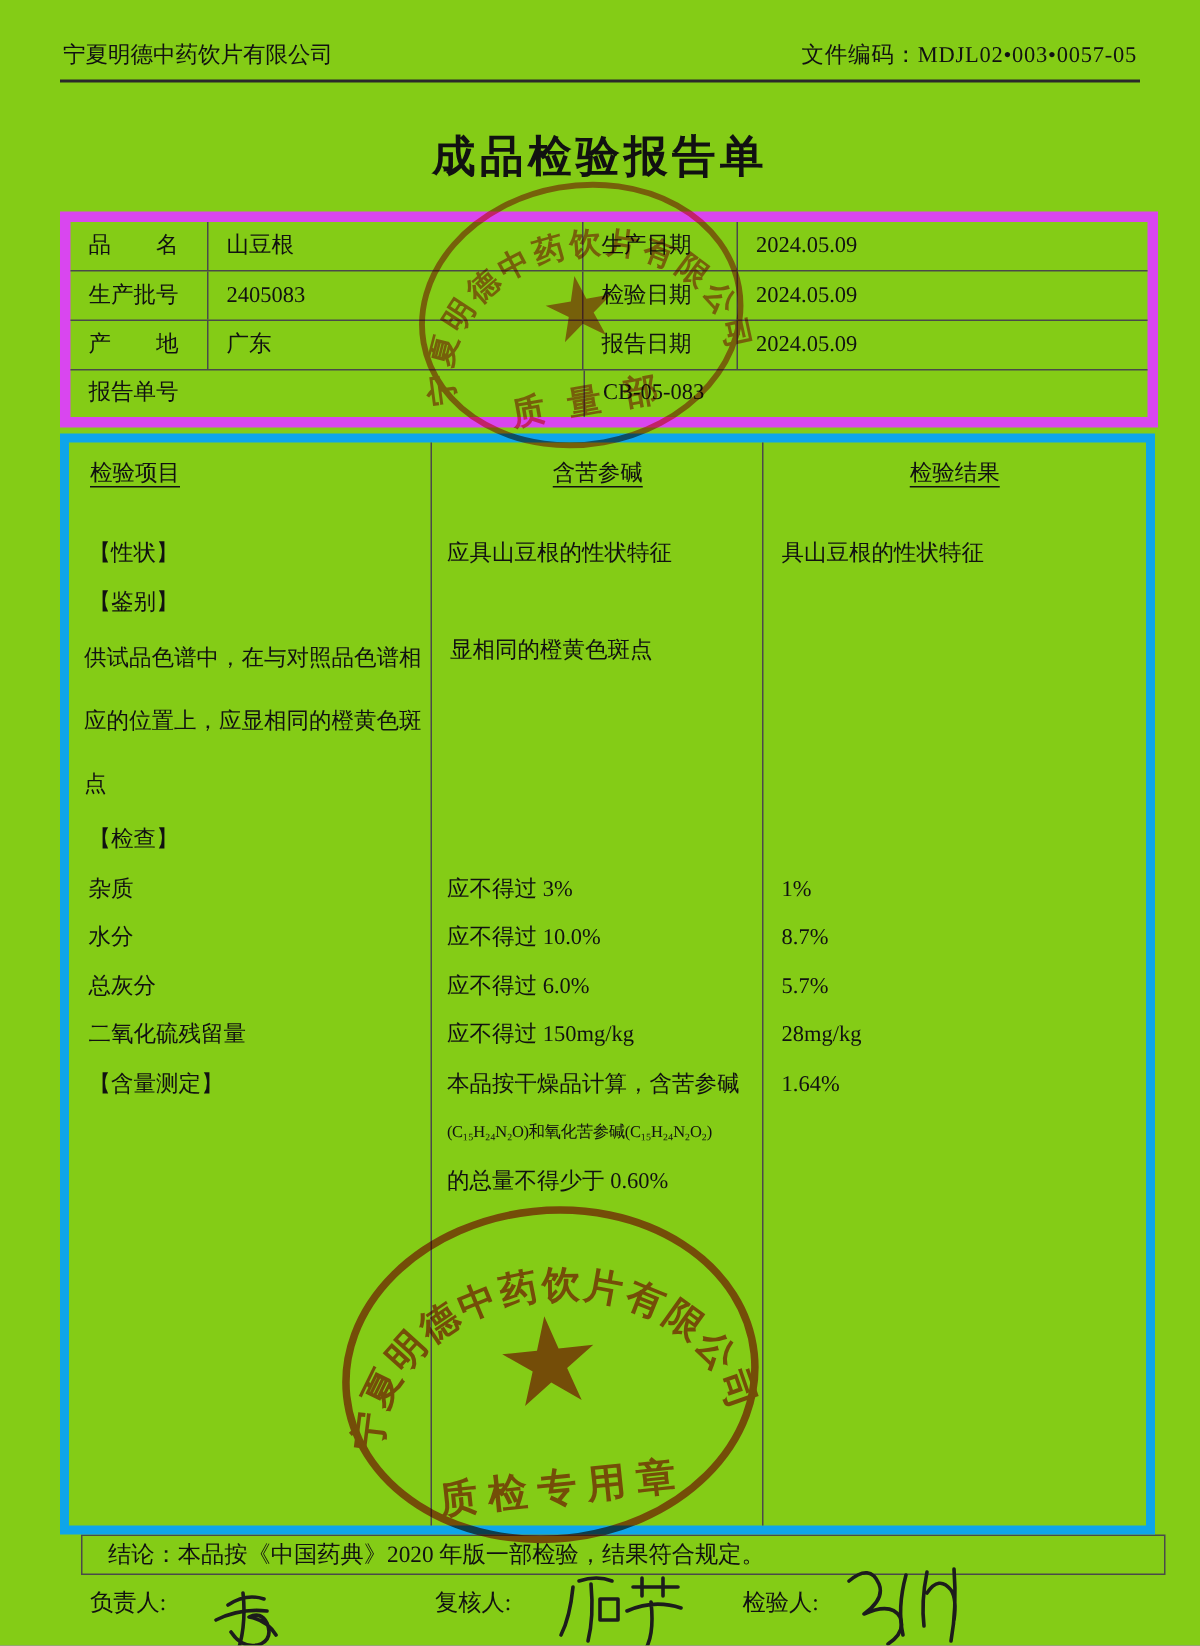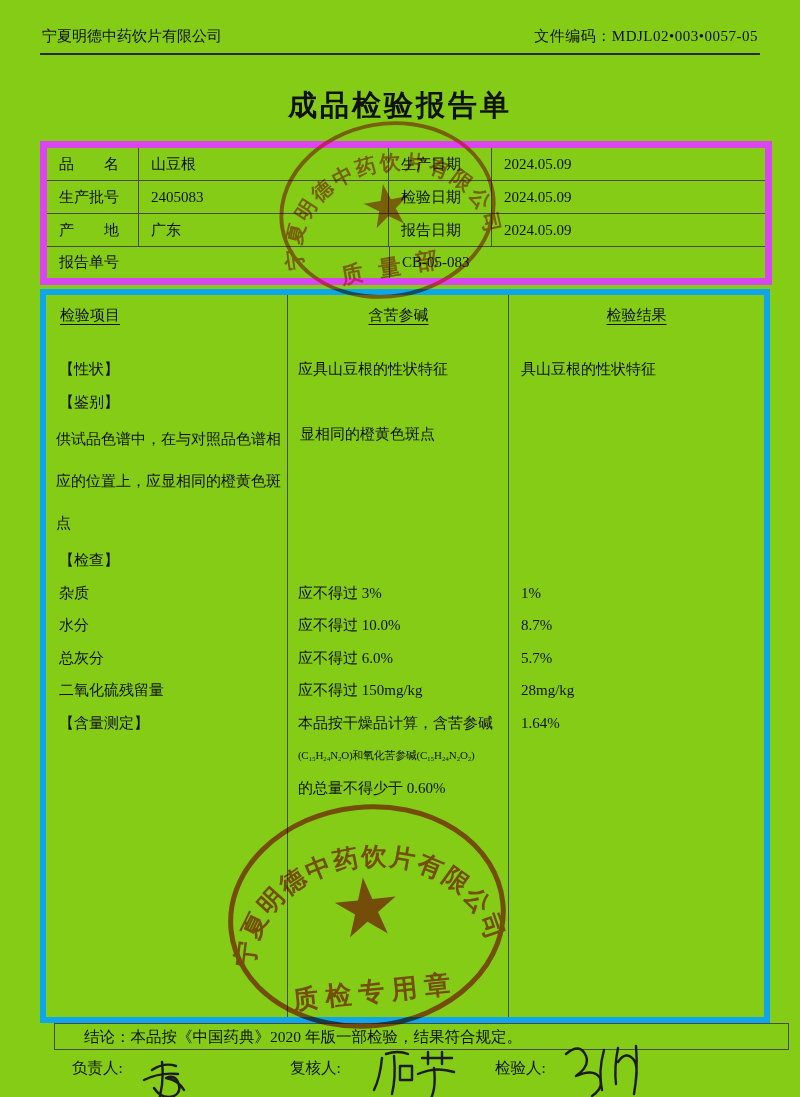--- a/index.html
+++ b/index.html
@@ -28,25 +28,25 @@
   .thead span{text-decoration:underline;text-underline-offset:4px;}
   .th1{padding-left:14px;} .th2,.th3{text-align:center;}
   .tbody{flex:1;display:flex;flex-direction:column;padding-top:18px;overflow:hidden;}
   .trow{display:grid;grid-template-columns:242px 221px 255px;min-height:32.5px;flex:none;}
   .cell{line-height:32.5px;}
   .c1{padding-left:13px;} .c2{padding-left:10px;} .c3{padding-left:12px;}
   .trow.wide .c2{line-height:42px;}
   .formula{font-size:11px;letter-spacing:-0.3px;}
   
   .conclusion{margin-top:0;margin-left:14px;width:704px;border:1px solid #4a4a4a;height:25px;
-              line-height:25px;padding-left:29px;font-size:15.5px;box-sizing:content-box;}
+              line-height:25px;padding-left:17px;font-size:15.5px;box-sizing:content-box;}
   
   .sigrow{position:relative;height:64px;margin-top:4px;font-size:15.5px;}
   .siglabel{position:absolute;top:4px;}
-  .l1{left:32px;} .l2{left:250px;} .l3{left:455px;}
+  .l1{left:20px;} .l2{left:250px;} .l3{left:455px;}
   .sig{position:absolute;}
   .sig path{fill:none;stroke:#1c1c1c;stroke-width:2.4;stroke-linecap:round;stroke-linejoin:round;}
   
   .stamp{position:absolute;pointer-events:none;mix-blend-mode:multiply;}
   .stamp-top{left:270px;top:112px;width:235px;height:196px;opacity:.68;transform:rotate(-10deg);}
   .stamp-bottom{left:221px;top:799px;width:292px;height:236px;opacity:.8;transform:rotate(-6deg);}
 </style>
 </head>
 <body>
 

